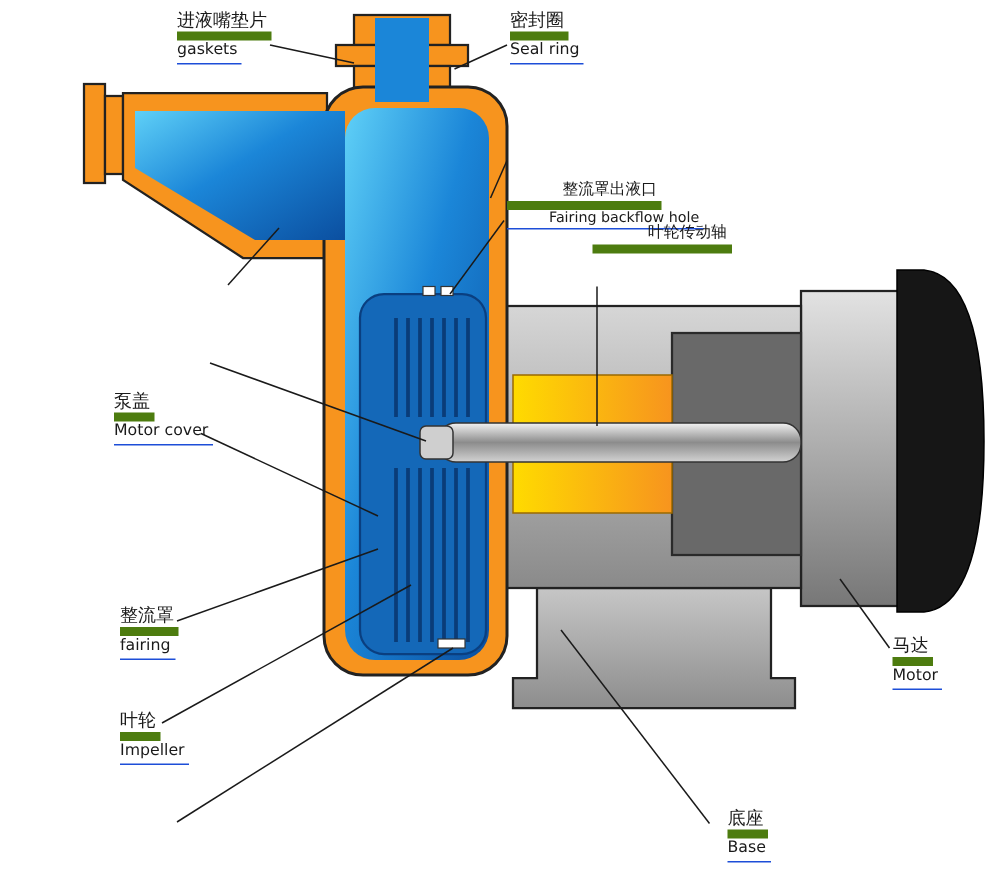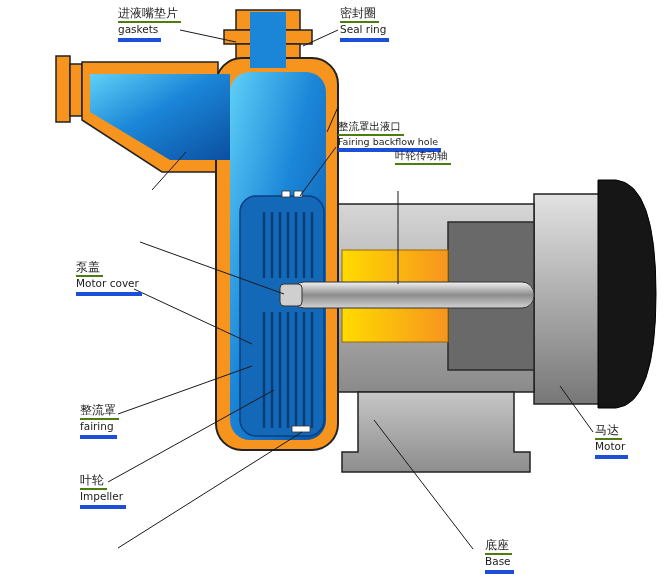--- a/index.html
+++ b/index.html
@@ -8,30 +8,30 @@
     position:relative; width:672px; height:587px; background:#ffffff;
     overflow:hidden;
   }
   .stage svg { position:absolute; left:0; top:0; }
   .label {
     position:absolute; display:flex; flex-direction:column; align-items:flex-start;
     color:#1a1a1a; z-index:5;
   }
   .label .zh {
     display:inline-block; font-size:12px; line-height:1.2;
-    border-bottom:2px solid #4d7c0f; padding:0 3px 1px 0;
+    border-bottom:6px solid #4d7c0f; padding:0 3px 1px 0;
     white-space:nowrap;
   }
   .label .en {
     display:inline-block; font-size:10.5px; line-height:1.25;
-    border-bottom:4px solid #1d4ed8; padding:0 3px 1px 0;
+    border-bottom:1px solid #1d4ed8; padding:0 3px 1px 0;
     white-space:nowrap;
   }
-  .label.small .zh { font-size:10.5px; }
-  .label.small .en { font-size:9.5px; }
+  .label.small .zh { font-size:10.5px;padding-left:37px; }
+  .label.small .en { font-size:9.5px;padding-left:28px; }
 </style>
 </head>
 <body>
 
 <div class="stage">
 
   <svg width="672" height="587" viewBox="0 0 672 587">
     <defs>
       <linearGradient id="blueG" x1="0" y1="0" x2="1" y2="1">
         <stop offset="0" stop-color="#5fd0f7"></stop>

